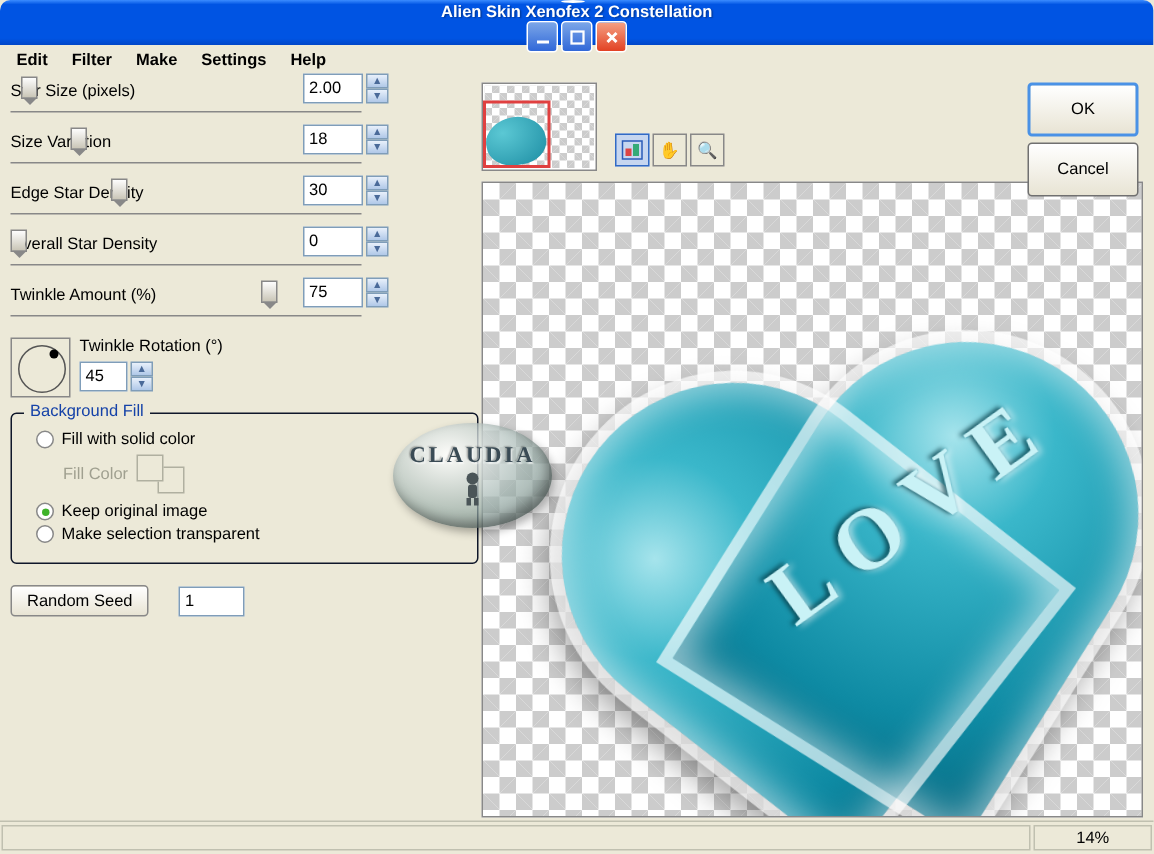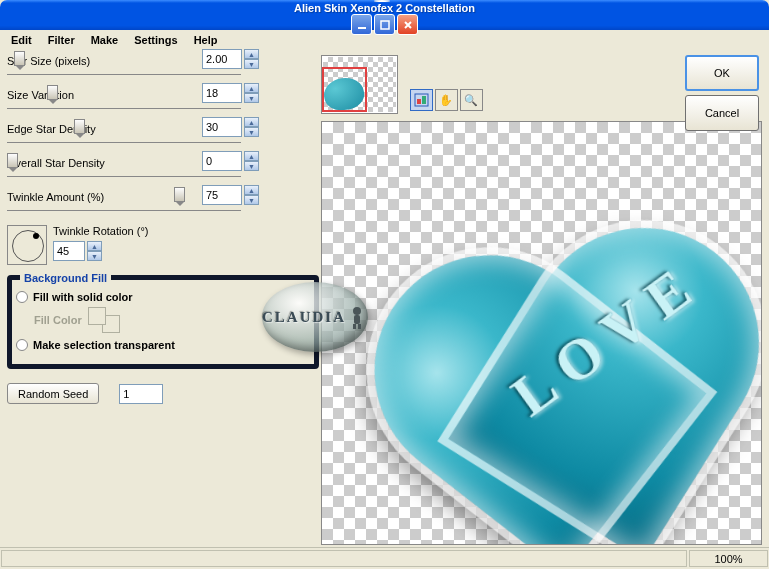--- a/index.html
+++ b/index.html
@@ -30,21 +30,21 @@
 .spin-btns { display:flex; flex-direction:column; margin-left:2px; }
 .spin-btn { width:15px; height:10px; background:linear-gradient(to bottom,#e8f0fb,#b0c8e8); border:1px solid #7f9db9; display:flex; align-items:center; justify-content:center; font-size:7px; color:#4a6a99; }
 .slider-wrap { position: relative; }
 
 .rotation-row { display:flex; align-items:flex-start; margin-top:8px; margin-bottom:10px; }
 .dial { width:40px; height:40px; border:1px solid #888; background:#ece9d8; position:relative; margin-right:6px; }
 .dial::before { content:""; position:absolute; width:30px; height:30px; border:1px solid #555; border-radius:50%; top:4px; left:4px; }
 .dial-dot { position:absolute; width:6px; height:6px; background:#000; border-radius:50%; top:7px; right:7px; }
 .rotation-ctrl .spin { position:static; margin-top:4px; }
 
-.groupbox { border:5px solid #0f172a; border-radius:4px; padding:8px 8px 10px 4px; position:relative; margin-bottom:14px;font-weight:bold; }
+.groupbox { border:1px solid #0f172a; border-radius:4px; padding:8px 8px 10px 16px; position:relative; margin-bottom:14px; }
 .groupbox-title { position:absolute; top:-8px; left:8px; background:#ece9d8; padding:0 4px; color:#1542a8; }
 .radio-row { display:flex; align-items:center; margin:3px 0; }
 .radio { width:12px; height:12px; border:1px solid #888; border-radius:50%; background:#fff; margin-right:5px; display:flex; align-items:center; justify-content:center; }
 .radio.checked::after { content:""; width:5px; height:5px; border-radius:50%; background:#3fb32a; }
 .fillcolor-row { display:flex; align-items:center; margin:4px 0 6px 18px; color:#a0a090; }
 .swatch-pair{position:relative;width:32px;height:26px;margin-left:6px;}
 .swatch-back{position:absolute;right:0;bottom:0;width:18px;height:18px;border:1px solid #b0b0a0;}
 .swatch-front{position:absolute;left:0;top:0;width:18px;height:18px;border:1px solid #b0b0a0;background:#ece9d8;}
 
 .seed-row { display:flex; align-items:center; gap:20px; }
@@ -74,21 +74,21 @@
 .heart-shape{ position:absolute; inset:0; }
 .heart-shape::before,.heart-shape::after{ content:""; position:absolute; width:230px; height:300px; background:radial-gradient(circle at 35% 25%, #a6e4ec 0%, #3ab7ca 25%, #0e8aa3 70%, #06667e 100%); border-radius:120px 120px 0 0; }
 .heart-shape::before{ left:40px; top:10px; transform:rotate(-42deg); }
 .heart-shape::after{ left:150px; top:10px; transform:rotate(42deg); }
 .heart-frost{ position:absolute; inset:0; }
 .heart-frost::before,.heart-frost::after{ content:""; position:absolute; width:230px; height:300px; border-radius:120px 120px 0 0; box-shadow: 0 0 0 8px rgba(255,255,255,0.65), inset 0 0 24px 6px rgba(255,255,255,0.55); }
 .heart-frost::before{ left:40px; top:10px; transform:rotate(-42deg); }
 .heart-frost::after{ left:150px; top:10px; transform:rotate(42deg); }
 .love-text{ position:absolute; right:60px; top:90px; color:#c9f2f6; font-family:Georgia,serif; font-size:58px; letter-spacing:13px; transform:rotate(-26deg); text-shadow: -2px -2px 3px rgba(0,50,60,.7), 2px 2px 4px rgba(255,255,255,.55), 0 0 2px #0e8aa3; font-weight:bold;}
 
-.watermark { position:absolute; left:262px; top:282px; width:106px; height:70px; border-radius:50%; background:radial-gradient(ellipse at 35% 30%, rgba(255,255,255,.85),rgba(155,175,170,.7) 55%, rgba(90,110,105,.75)); box-shadow: inset -3px -4px 8px rgba(0,0,0,.35), 2px 3px 6px rgba(0,0,0,.3); display:flex; align-items:center; justify-content:center; flex-direction:row; }
+.watermark { position:absolute; left:262px; top:282px; width:106px; height:70px; border-radius:50%; background:radial-gradient(ellipse at 35% 30%, rgba(255,255,255,.85),rgba(155,175,170,.7) 55%, rgba(90,110,105,.75)); box-shadow: inset -3px -4px 8px rgba(0,0,0,.35), 2px 3px 6px rgba(0,0,0,.3); display:flex; align-items:center; justify-content:center; flex-direction:column; }
 .watermark-text { font-family:Georgia,serif; font-size:15px; letter-spacing:2px; color:#3a4b55; text-shadow:1px 1px 1px rgba(255,255,255,.6),-1px -1px 1px rgba(0,0,0,.3); font-weight:bold; }
 .watermark svg { margin-top:1px; }
 
 .statusbar { position:absolute; bottom:0; left:0; right:0; height:22px; border-top:1px solid #c0c0b0; display:flex; }
 .status-seg { border:1px solid #c0c0b0; margin:2px 1px; }
 .status-main { flex:1; }
 .status-zoom { width:79px; text-align:center; padding-top:2px; }
 </style>
 </head>
 <body>
@@ -220,20 +220,24 @@
           <span>Fill with solid color</span>
         </div>
       <div class="fillcolor-row">
         <span>Fill Color</span>
         <div class="swatch-pair">
             <div class="swatch-back"></div>
             <div class="swatch-front"></div>
           </div>
       </div>
       <div class="radio-row">
+          <div class="radio checked"></div>
+          <span>Keep original image</span>
+        </div>
+      <div class="radio-row">
           <div class="radio"></div>
           <span>Make selection transparent</span>
         </div>
     </div>
 
     <div class="seed-row">
       <button class="btn">Random Seed</button>
       <input class="seed-input" value="1" style="">
     </div>
   </div>
@@ -281,14 +285,14 @@
   <svg width="22" height="24">
       <ellipse cx="11" cy="5" rx="4" ry="4" fill="#4a5558"></ellipse>
       <rect x="8" y="9" width="6" height="9" rx="2" fill="#4a5558"></rect>
       <rect x="7" y="18" width="3" height="5" fill="#4a5558"></rect>
       <rect x="12" y="18" width="3" height="5" fill="#4a5558"></rect>
     </svg>
 </div>
 
 <div class="statusbar">
   <div class="status-seg status-main"></div>
-  <div class="status-seg status-zoom">100%</div>
+  <div class="status-seg status-zoom">14%</div>
 </div>
 
 </body></html>

